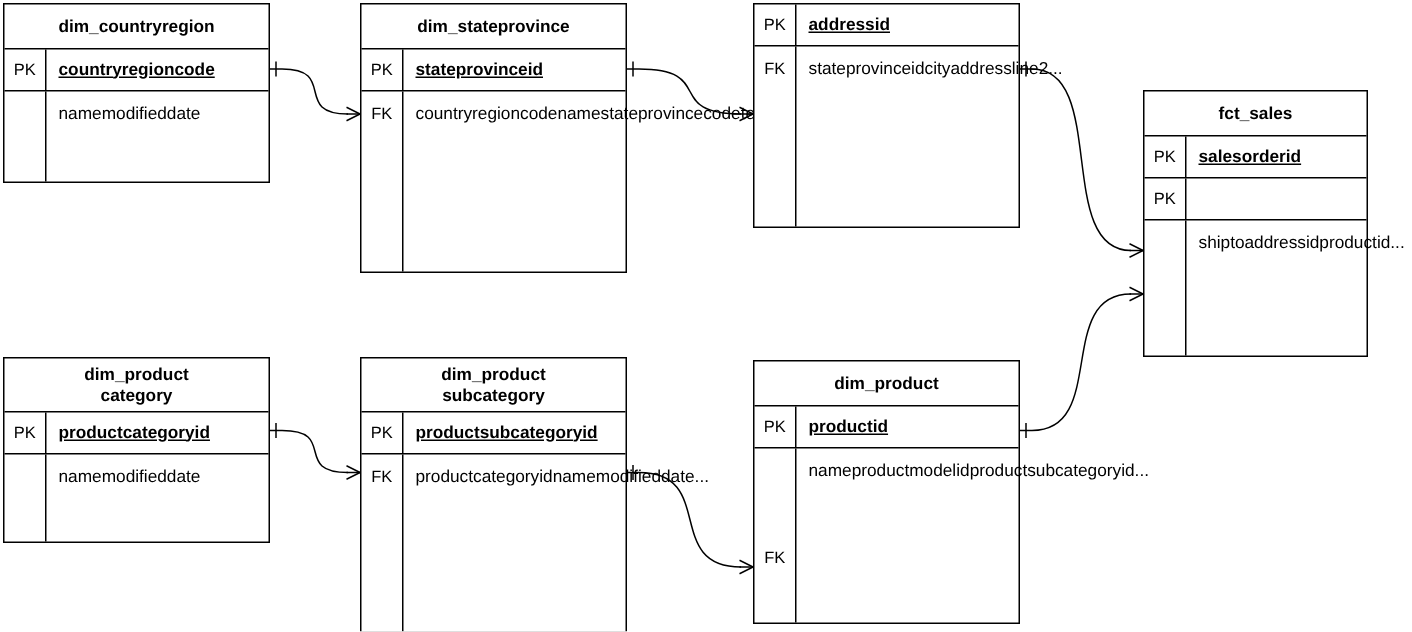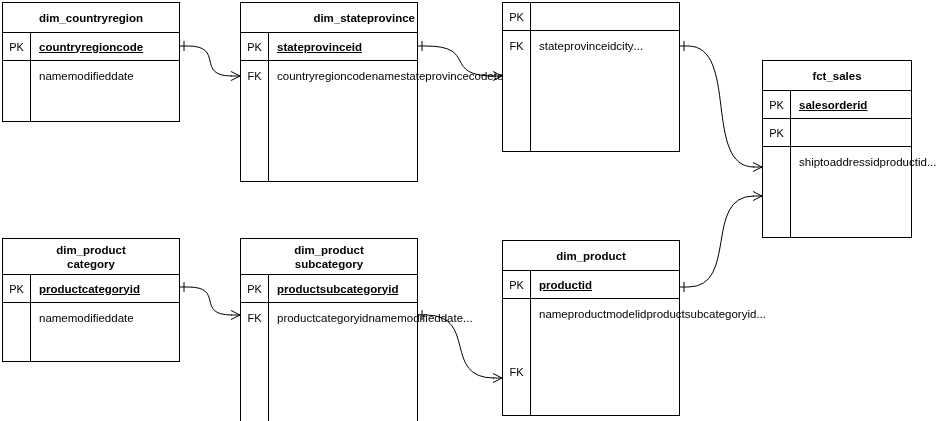--- a/index.html
+++ b/index.html
@@ -196,21 +196,21 @@
             <div class="attr-key-cell" style="height: 30px;"></div>
             <div class="attr-key-cell" style="height: 30px;"></div>
           </div>
           <div class="attr-names">
             <div class="attr-name-cell" style="height: 30px;">name</div>
             <div class="attr-name-cell" style="height: 30px;">modifieddate</div>
           </div>
         </div>
       </div>
       <div class="entity" style="left: 240px; top: 2px; width: 178px;">
-        <div class="entity-title" style="height: 30px; align-items: flex-end;">
+        <div class="entity-title" style="height: 30px;">
           <span class="tline">dim_stateprovince</span>
         </div>
         <div class="row sep" style="height: 28px;">
           <div class="row-key pk">PK</div>
           <div class="row-name pk">stateprovinceid</div>
         </div>
         <div class="attr-block" style="height: 120px;">
           <div class="attr-keys">
             <div class="attr-key-cell" style="height: 30px;">FK</div>
             <div class="attr-key-cell" style="height: 30px;"></div>
@@ -221,31 +221,33 @@
             <div class="attr-name-cell" style="height: 30px;">countryregioncode</div>
             <div class="attr-name-cell" style="height: 30px;">name</div>
             <div class="attr-name-cell" style="height: 30px;">stateprovincecode</div>
             <div class="attr-name-cell" style="height: 30px;">territoryid</div>
           </div>
         </div>
       </div>
       <div class="entity" style="left: 502px; top: 2px; width: 178px;">
         <div class="row sep" style="height: 28px;">
           <div class="row-key pk">PK</div>
+          <div class="row-name pk">addressid</div>
         </div>
         <div class="attr-block" style="height: 120px;">
           <div class="attr-keys">
             <div class="attr-key-cell" style="height: 30px;">FK</div>
             <div class="attr-key-cell" style="height: 30px;"></div>
             <div class="attr-key-cell" style="height: 30px;"></div>
             <div class="attr-key-cell" style="height: 30px;"></div>
           </div>
           <div class="attr-names">
             <div class="attr-name-cell" style="height: 30px;">stateprovinceid</div>
             <div class="attr-name-cell" style="height: 30px;">city</div>
+            <div class="attr-name-cell" style="height: 30px;">addressline2</div>
             <div class="attr-name-cell" style="height: 30px;">...</div>
           </div>
         </div>
       </div>
       <div class="entity" style="left: 762px; top: 60px; width: 150px;">
         <div class="entity-title" style="height: 30px;">
           <span class="tline">fct_sales</span>
         </div>
         <div class="row sep" style="height: 28px;">
           <div class="row-key pk">PK</div>

